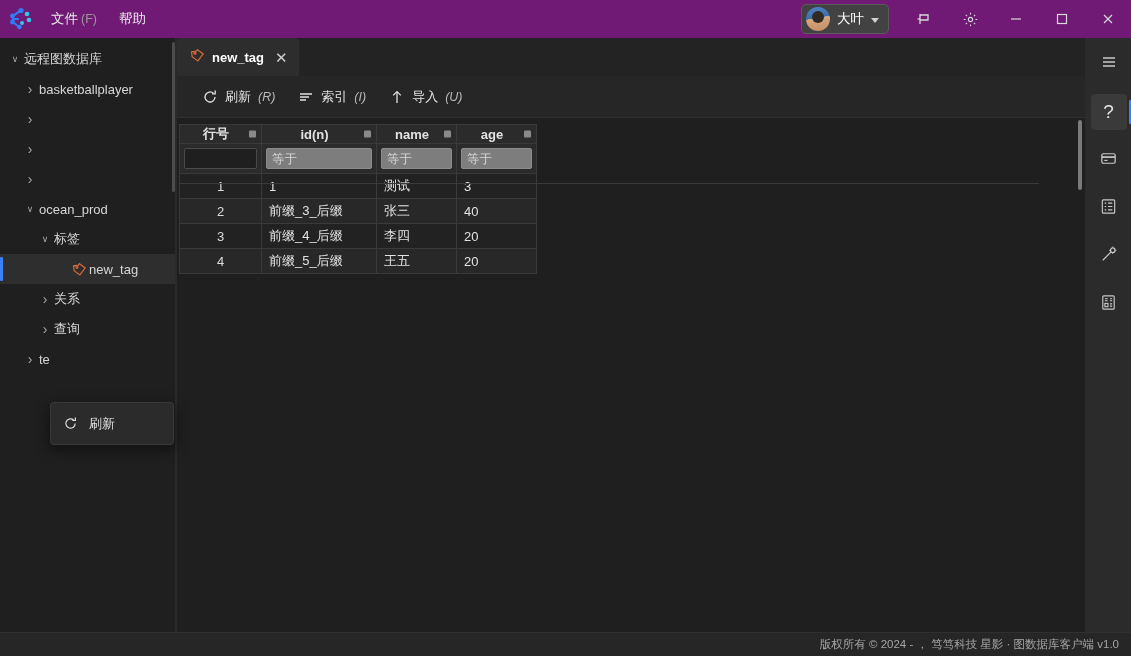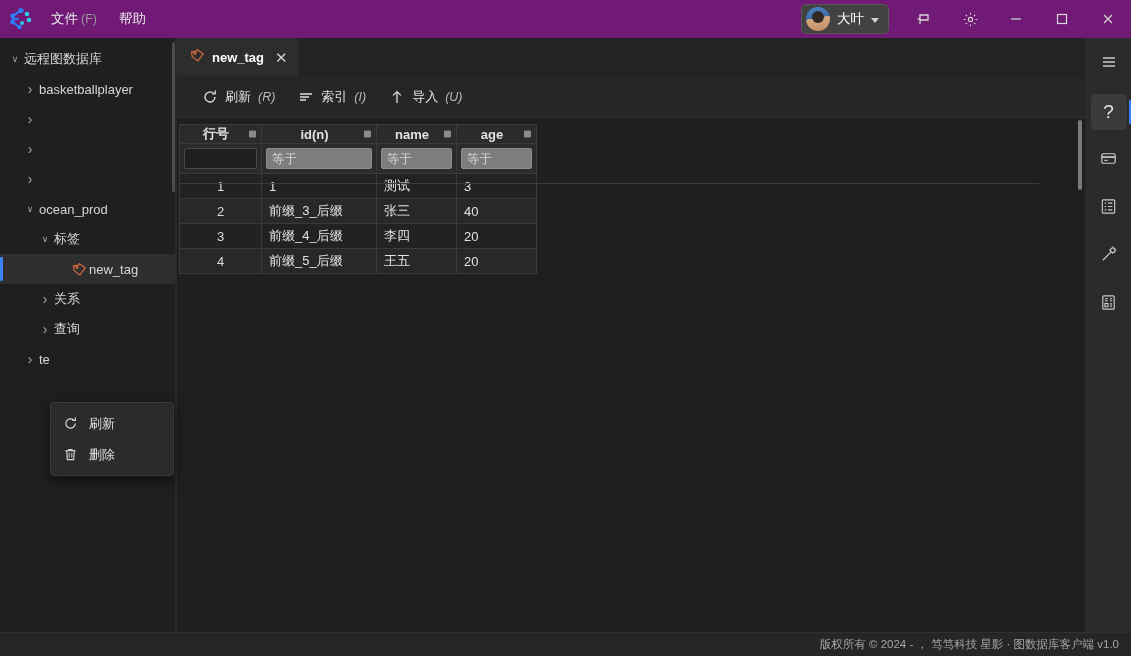--- a/index.html
+++ b/index.html
@@ -311,31 +311,20 @@
 
     <div class="ctx-menu">
       <div class="ctx-item">
         <span class="ctx-ico">
           <svg width="15" height="15" viewBox="0 0 16 16" fill="none" stroke="#dcdcdc" stroke-width="1.3">
             <path d="M13 8a5 5 0 1 1-1.6-3.7"></path>
               <path d="M13.2 1.6 L13.2 4.8 L10 4.8"></path>
           </svg>
         </span>
         <span>刷新</span>
-      </div>
-      <div class="ctx-item">
-        <span class="ctx-ico">
-          <svg width="15" height="15" viewBox="0 0 16 16" fill="none" stroke="#dcdcdc" stroke-width="1.2">
-            <path d="M2.5 4 H13.5"></path>
-              <path d="M6.2 4 V2.6 H9.8 V4"></path>
-              <path d="M4 4 L4.6 13.5 H11.4 L12 4"></path>
-            <path d="M6.6 6.2 V11.5 M9.4 6.2 V11.5" stroke-width="1"></path>
-          </svg>
-        </span>
-        <span>删除</span>
       </div>
     </div>
 
     <div class="main">
 
       <div class="tabstrip">
         <div class="tab">
           <span>
             <svg width="15" height="15" viewBox="0 0 16 16" fill="none" stroke="#d2693a" stroke-width="1.3">
               <path d="M8.8 1.8 L14.2 7.2 L7.6 13.8 L2.2 8.4 L2.2 3.2 L7.4 3.2 Z" transform="rotate(-8 8 8)"></path>

